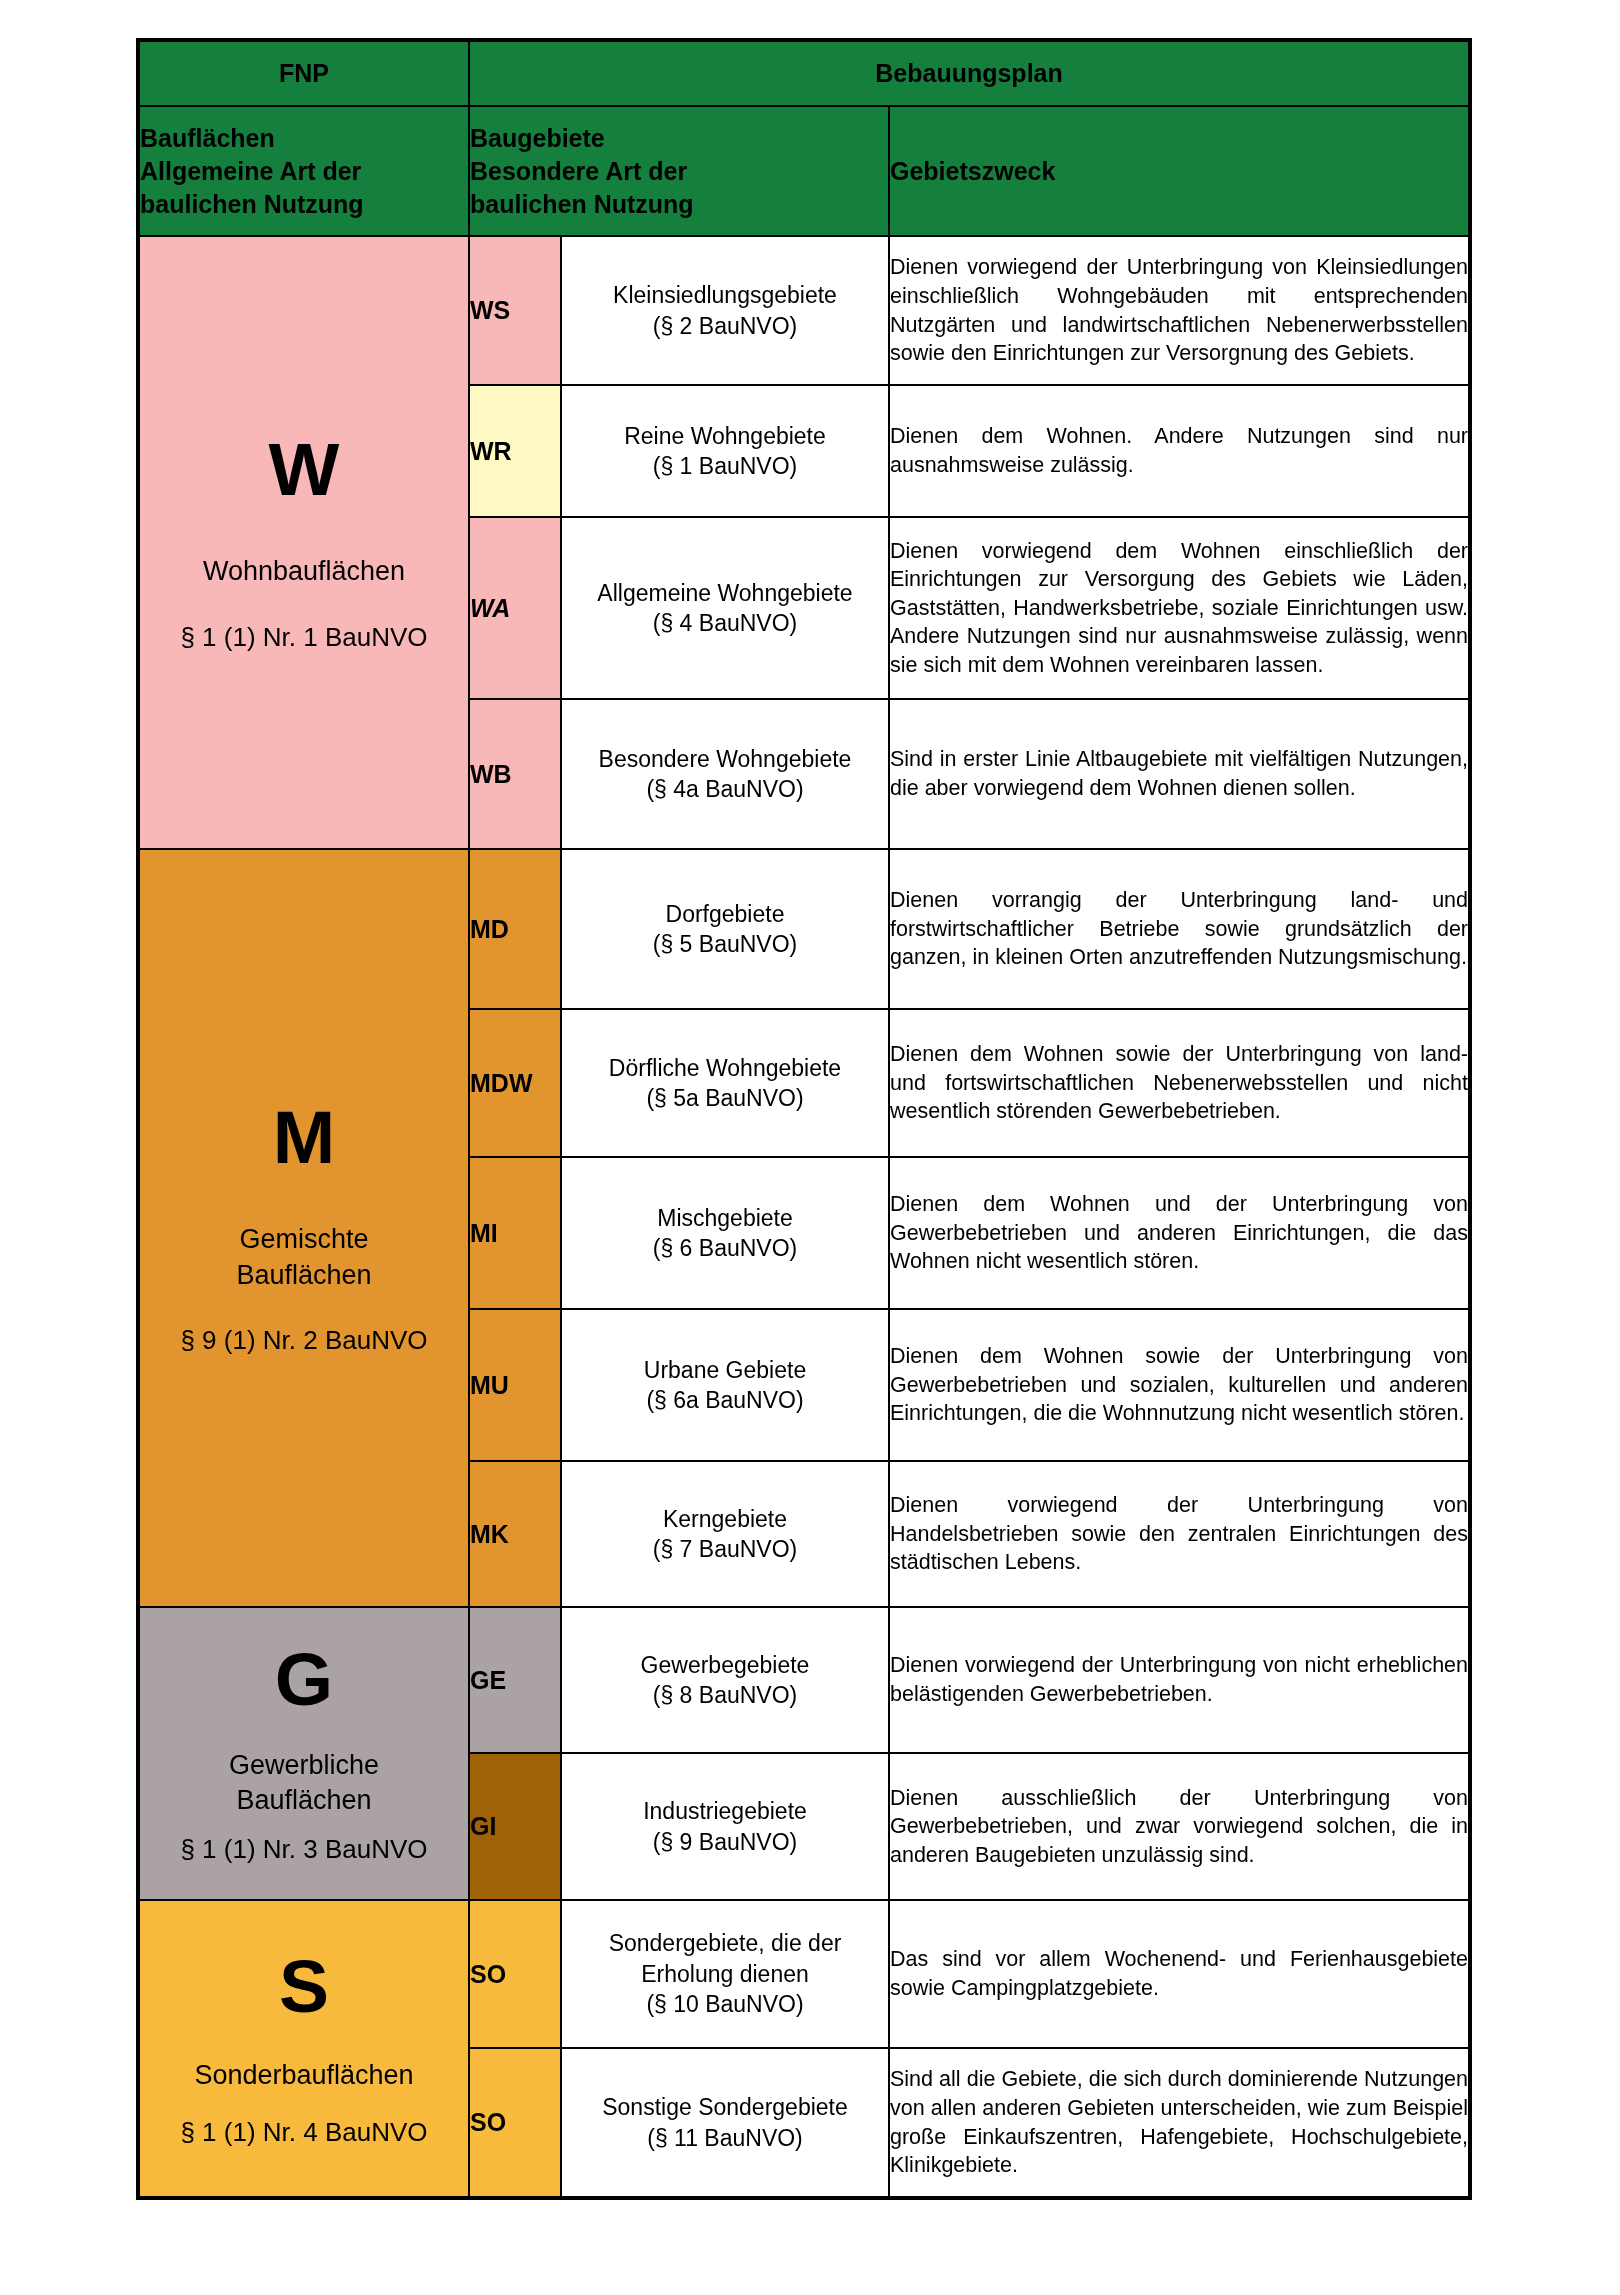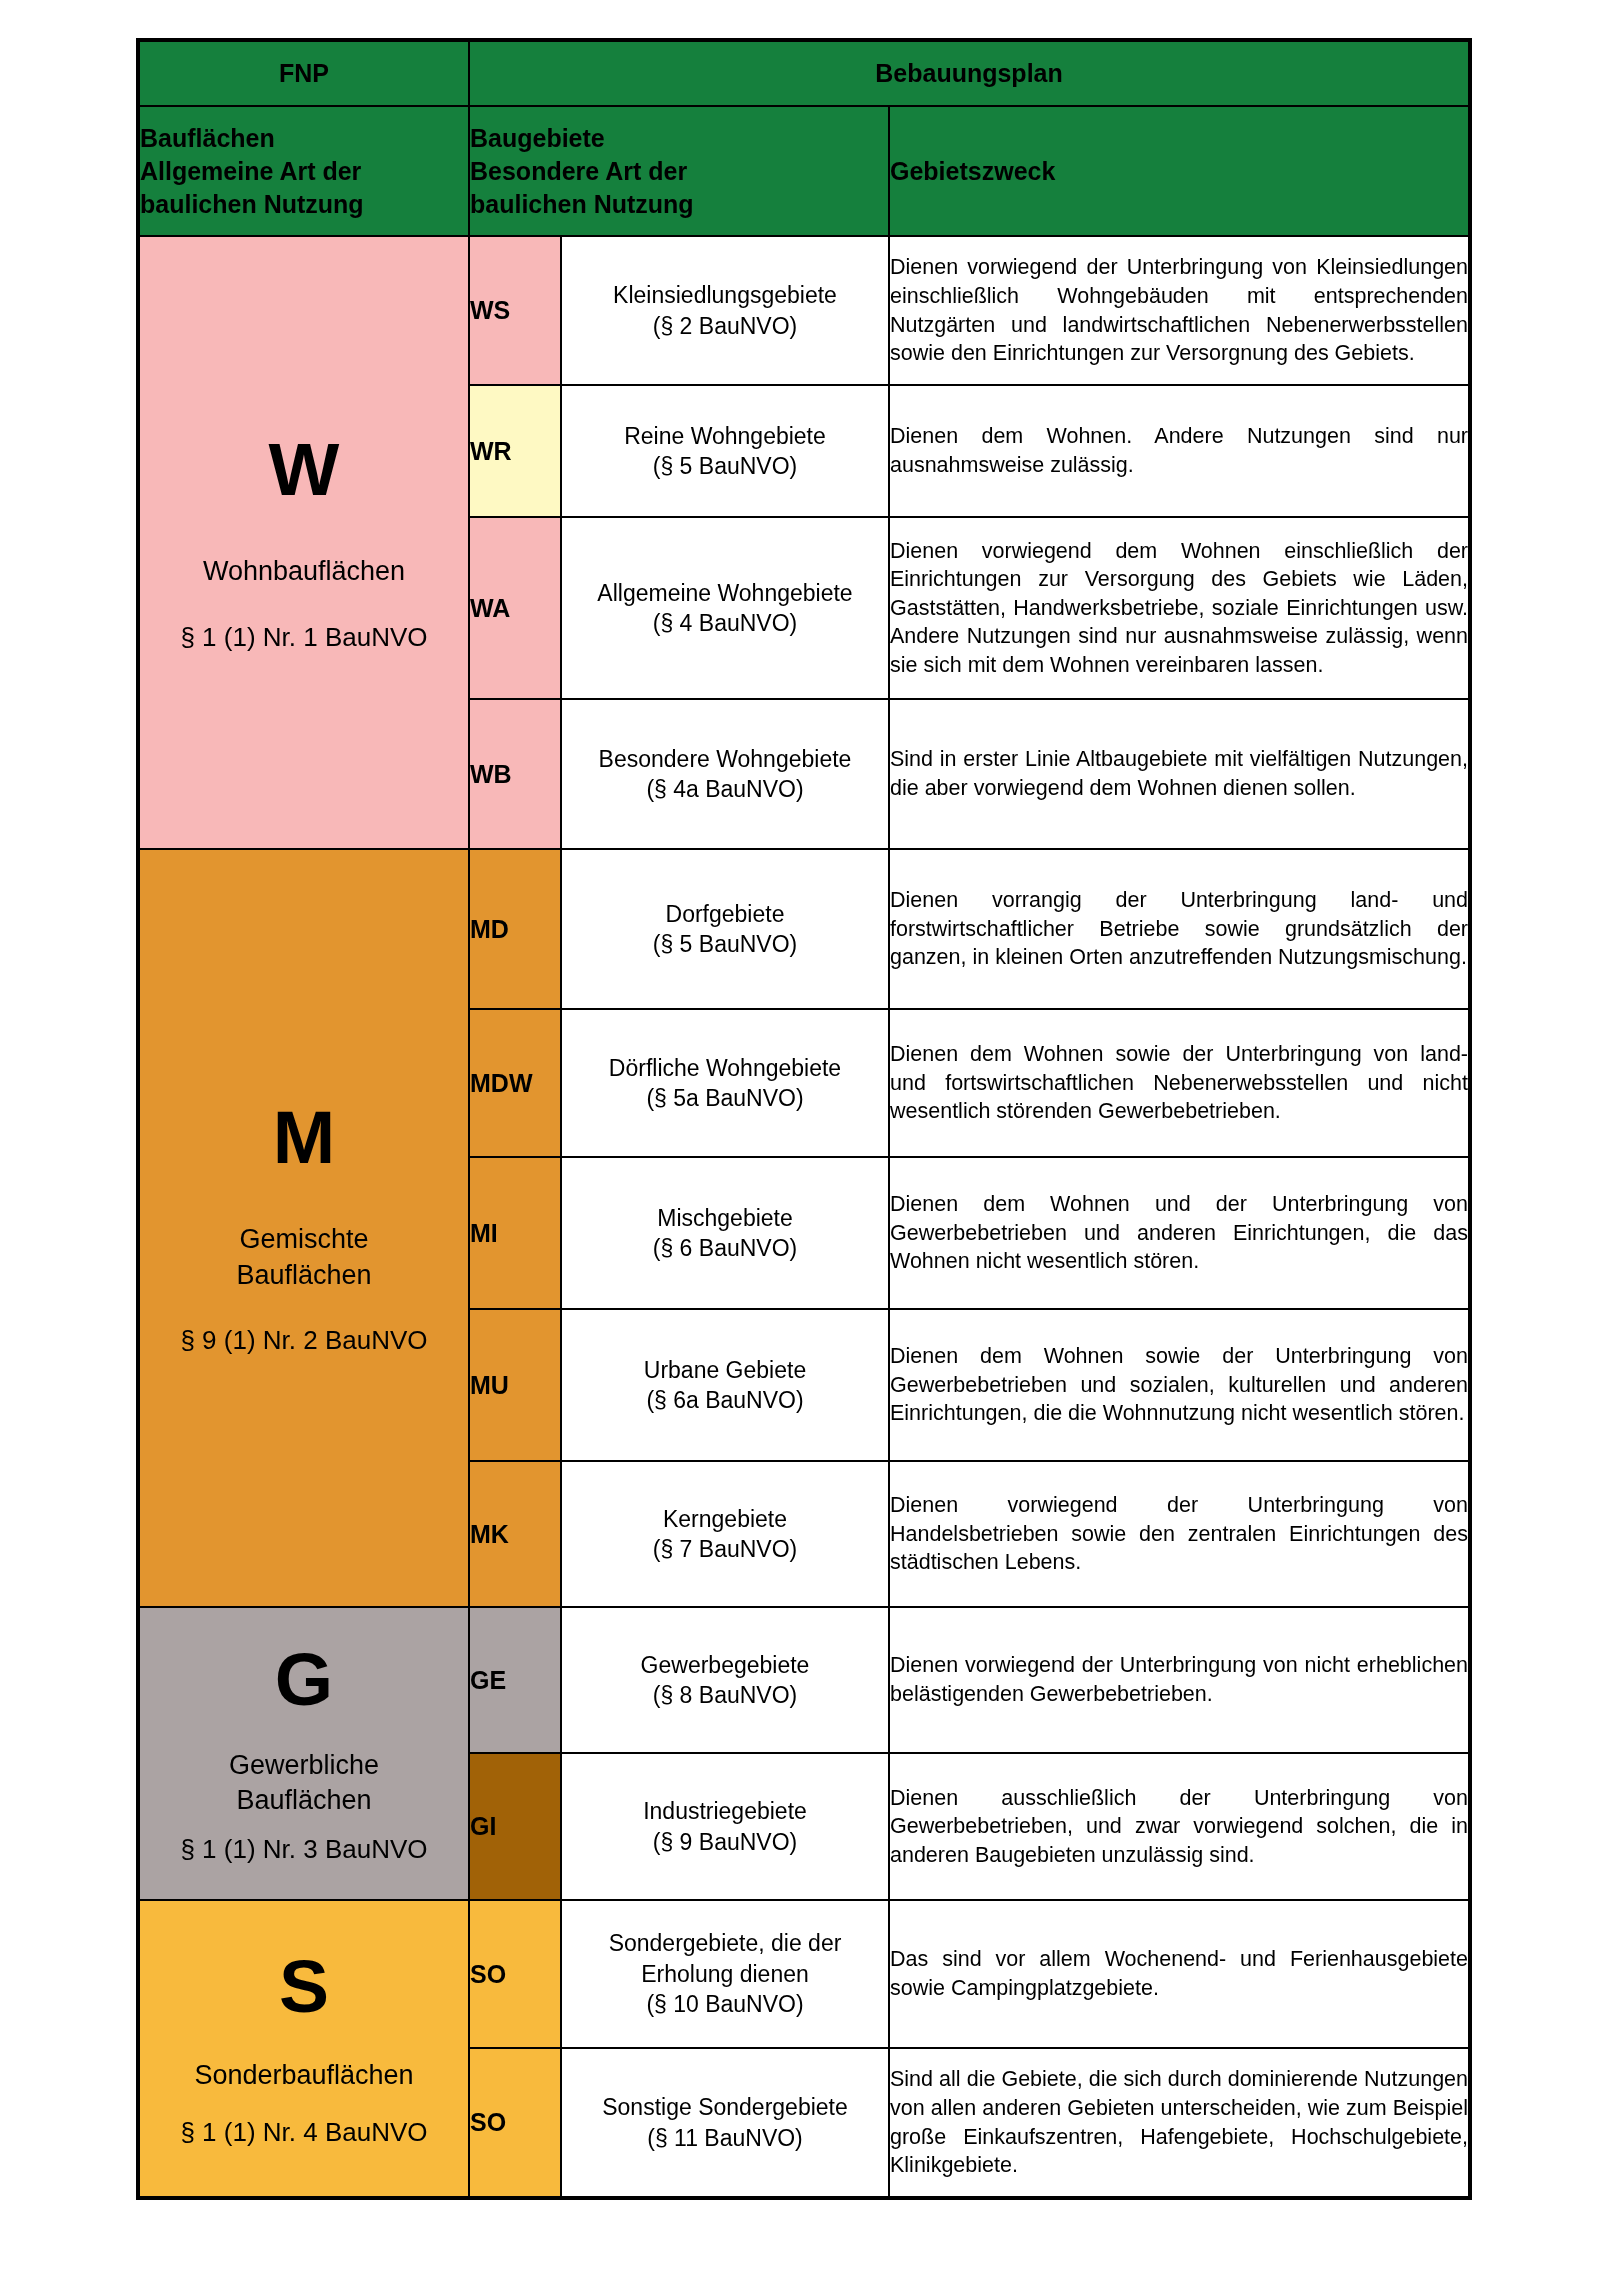--- a/index.html
+++ b/index.html
@@ -75,25 +75,25 @@
         </div>
       </td>
       <td class="abbr-cell" style="background-color: rgb(248, 184, 184);">WS</td>
       <td class="name-cell">Kleinsiedlungsgebiete
 (§ 2 BauNVO)</td>
       <td class="zweck-cell">Dienen vorwiegend der Unterbringung von Kleinsiedlungen einschließlich Wohngebäuden mit entsprechenden Nutzgärten und landwirtschaftlichen Nebenerwerbsstellen sowie den Einrichtungen zur Versorgnung des Gebiets.</td>
     </tr>
     <tr style="height:132px">
       <td class="abbr-cell" style="background-color: #fef9c3;">WR</td>
       <td class="name-cell">Reine Wohngebiete
-(§ 5 BauNVO)</td>
+(§ 1 BauNVO)</td>
       <td class="zweck-cell">Dienen dem Wohnen. Andere Nutzungen sind nur ausnahmsweise zulässig.</td>
     </tr>
     <tr style="height:182px">
-      <td class="abbr-cell" style="background-color: rgb(248, 184, 184);">WA</td>
+      <td class="abbr-cell" style="background-color: rgb(248, 184, 184); font-style: italic;">WA</td>
       <td class="name-cell">Allgemeine Wohngebiete
 (§ 4 BauNVO)</td>
       <td class="zweck-cell">Dienen vorwiegend dem Wohnen einschließlich der Einrichtungen zur Versorgung des Gebiets wie Läden, Gaststätten, Handwerksbetriebe, soziale Einrichtungen usw. Andere Nutzungen sind nur ausnahmsweise zulässig, wenn sie sich mit dem Wohnen vereinbaren lassen.</td>
     </tr>
     <tr style="height:150px">
       <td class="abbr-cell" style="background-color: rgb(248, 184, 184);">WB</td>
       <td class="name-cell">Besondere Wohngebiete
 (§ 4a BauNVO)</td>
       <td class="zweck-cell">Sind in erster Linie Altbaugebiete mit vielfältigen Nutzungen, die aber vorwiegend dem Wohnen dienen sollen.</td>
     </tr>

